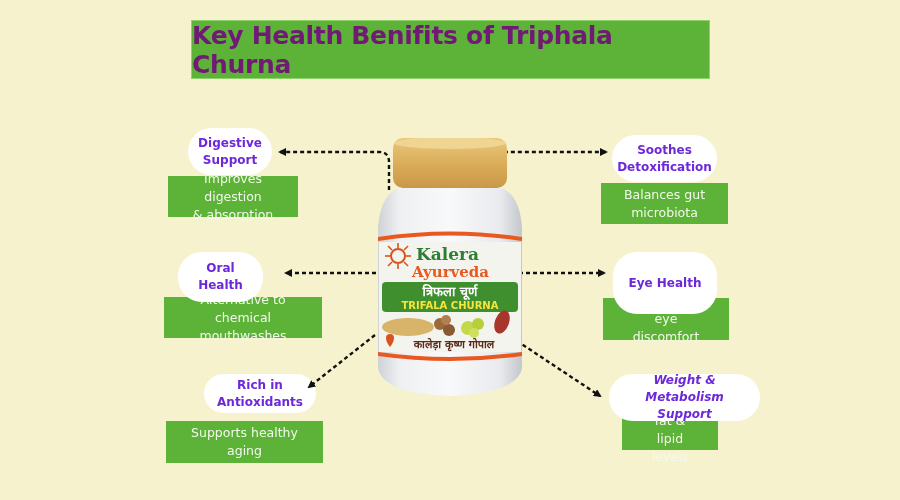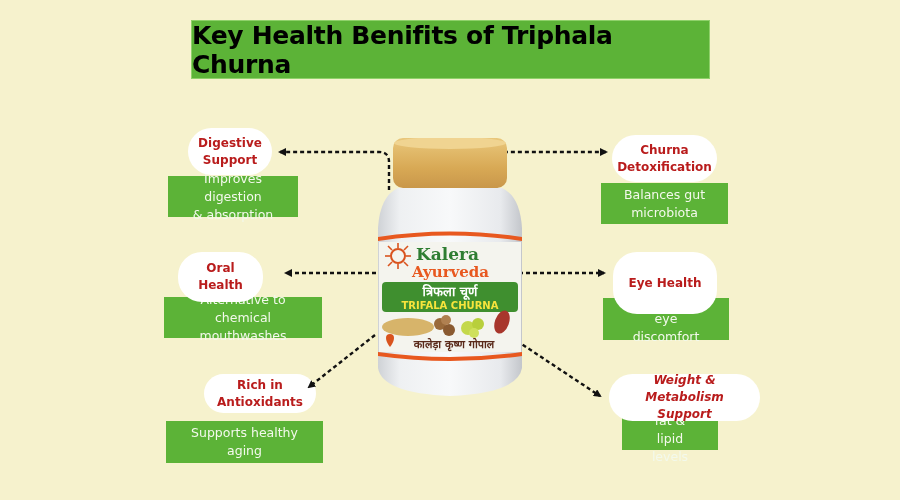--- a/index.html
+++ b/index.html
@@ -13,34 +13,34 @@
     position: absolute;
     left: 191px; top: 20px; width: 519px; height: 59px;
     background: #5cb337;
     border: 1px solid #8fd16a;
     display: flex; align-items: center; justify-content: center;
   }
   .title-text {
     font-family: "DejaVu Sans", sans-serif;
     font-weight: bold;
     font-size: 25px;
-    color: #000000;
+    color: #701a75;
     letter-spacing: -0.3px;
   }
   .pill {
     position: absolute;
     background: #ffffff;
     border-radius: 24px;
     display: flex; align-items: center; justify-content: center;
     text-align: center;
     font-family: "DejaVu Sans", sans-serif;
     font-weight: bold;
     font-size: 12px;
     line-height: 17px;
-    color: #b91c1c;
+    color: #6d28d9;
     padding: 0 6px;
     z-index: 2;
   }
   .desc {
     position: absolute;
     background: #5cb337;
     color: #f3f9ec;
     display: flex; align-items: center; justify-content: center;
     text-align: center;
     font-family: "DejaVu Sans", sans-serif;
@@ -73,21 +73,21 @@
 
 <div class="pill line-lbl" style="left:178px; top:252px; width:85px; height:50px;">Oral Health</div>
 <div class="desc line-lbl" style="left:164px; top:297px; width:158px; height:41px;">Alternative to
 chemical mouthwashes</div>
 
 <div class="pill line-lbl" style="left:204px; top:374px; width:112px; height:39px;">Rich in
 Antioxidants</div>
 <div class="desc line-lbl" style="left:166px; top:413px; width:157px; height:42px;margin-top:8px;">Supports healthy
 aging</div>
 
-<div class="pill line-lbl" style="left:612px; top:135px; width:105px; height:47px;">Churna
+<div class="pill line-lbl" style="left:612px; top:135px; width:105px; height:47px;">Soothes
 Detoxification</div>
 <div class="desc line-lbl" style="left:601px; top:183px; width:127px; height:41px;">Balances gut
 microbiota</div>
 
 <div class="pill line-lbl" style="left:613px; top:252px; width:104px; height:62px;">Eye Health</div>
 <div class="desc line-lbl" style="left:603px; top:298px; width:126px; height:42px;">Gentle minor
 eye discomfort</div>
 
 <div class="pill line-lbl" style="left:609px; top:374px; width:151px; height:47px;font-style:italic;">Weight &amp; Metabolism
 Support</div>

